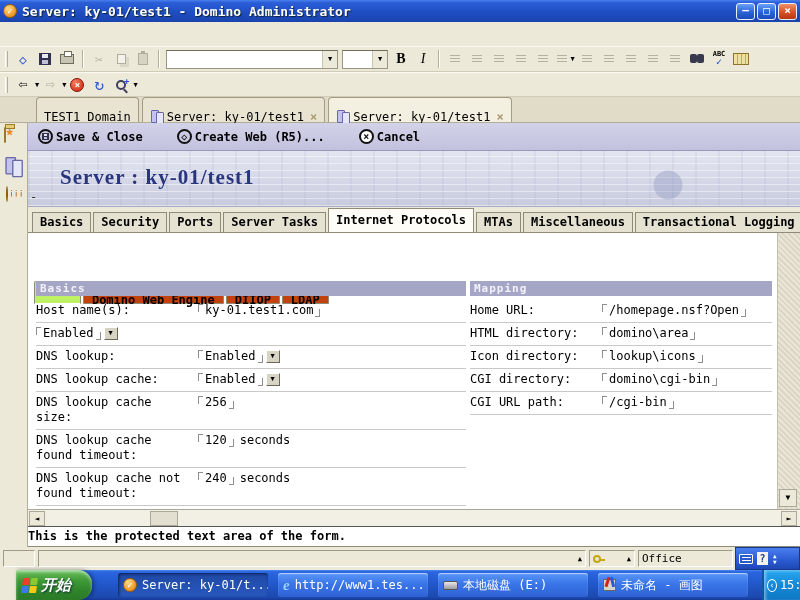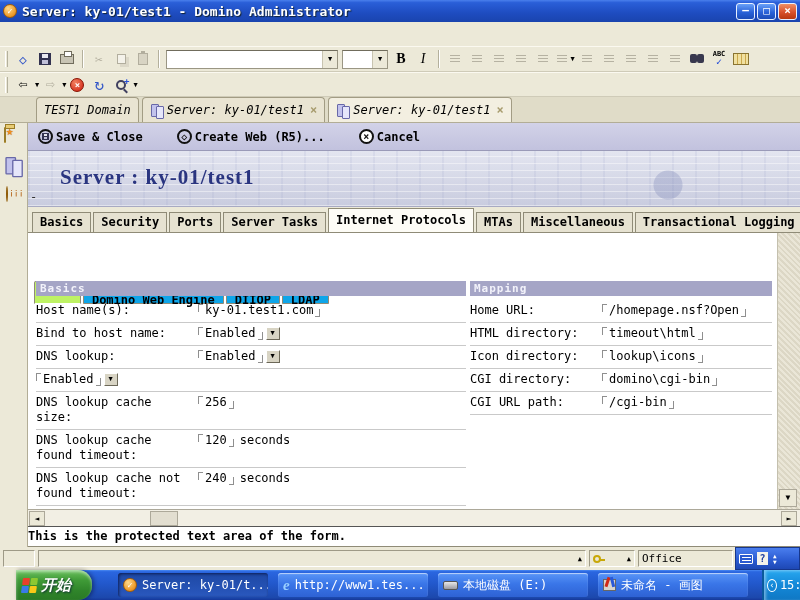--- a/index.html
+++ b/index.html
@@ -68,23 +68,23 @@
     background:#404060; transform:rotate(45deg); }
   .mag .plus { position:absolute; right:-5px; top:-6px; color:#2850d8; font-size:9px; font-weight:bold; }
   .stopic { width:14px; height:14px; border-radius:50%; background:radial-gradient(circle at 35% 30%,#f08060,#d02010);
     border:1px solid #881000; color:#fff; font-size:9px; font-weight:bold; line-height:12px; text-align:center; }
   .navarr { font-size:15px; line-height:15px; }
   .mini-arr { font-size:7px; margin-left:1px; }
 
   
   .tabstrip { position:absolute; left:0; top:97px; width:800px; height:26px; background:#e0dcc8;
     border-bottom:1px solid #b2ad96; display:flex; align-items:flex-end; padding-left:36px; }
-  .wtab { height:21px; display:flex; align-items:center; padding:12px 7px; margin-right:3px;
+  .wtab { height:21px; display:flex; padding:12px 7px; margin-right:3px;
     border:1px solid #a29c84; border-bottom:none; border-radius:4px 4px 0 0; background:#e9e4d2;
-    font-size:12px; white-space:nowrap;font-style:italic; }
+    font-size:12px; white-space:nowrap; }
   .wtab.active { height:24px; background:#f3efe1; }
   .srvico { width:14px; height:13px; position:relative; margin-right:3px; }
   .srvico::before { content:""; position:absolute; left:1px; top:0; width:6px; height:11px;
     background:#c2c2ec; border:1px solid #6868a8; border-radius:1px; }
   .srvico::after { content:""; position:absolute; left:6px; top:2px; width:6px; height:11px;
     background:#e6e6fa; border:1px solid #6868a8; border-radius:1px; }
   .closex { color:#a89c6e; font-weight:bold; margin-left:6px; font-size:12px; }
 
   
   .sidebar { position:absolute; left:0; top:123px; width:28px; height:424px; background:#ece9d8;
@@ -128,21 +128,21 @@
     border-bottom:1px solid #8f8b77; display:flex; align-items:flex-end; padding-left:4px; overflow:hidden; }
   .mtab { height:20px; line-height:18px; padding:0 7px; border:1px solid #8f8b77; border-bottom:none;
     background:#e6e2d1; font-size:12px; font-weight:bold; white-space:nowrap; margin-right:2px; }
   .mtab.active { height:24px; line-height:22px; background:#fdfcf6; }
 
   
   .content { position:absolute; left:28px; top:233px; width:772px; height:276px; background:#fff; overflow:hidden; }
   .hatch { position:absolute; left:777px; top:233px; width:23px; height:294px;
     background:repeating-linear-gradient(45deg,#eae6d7 0 2px,#dcd7c5 2px 4px); border-left:1px solid #c4c0ae; }
   .subtabs { position:absolute; left:6px; top:10px; display:flex; align-items:flex-end; }
-  .stab { height:14px; line-height:18px; padding:0 8px; border:1px solid #8f8b77; background:#0ea5e9;
+  .stab { height:14px; line-height:18px; padding:0 8px; border:1px solid #8f8b77; background:#c2410c;
     font-size:12px; font-weight:bold; border-radius:2px 2px 0 0; margin-right:2px; white-space:nowrap; }
   .stab.active { height:23px; line-height:21px; background:#bef264; border-bottom-color:#fff;margin-top:38px; }
 
   .col { position:absolute; top:48px; }
   .col-left { left:8px; width:430px; }
   .col-right { left:442px; width:302px; }
   .sec-head { height:15px; background:#a5a5c6; color:#f2f2fa; font-size:11px; font-weight:bold;
     line-height:15px; padding-left:4px; letter-spacing:1px; margin-bottom:4px; }
   .frow { display:flex; border-bottom:1px solid #c9c9c9; padding:3px 0 4px 0; align-items:flex-start; }
   .flabel { flex:0 0 162px; padding-right:4px; line-height:15px; }
@@ -398,38 +398,38 @@
 
       <div class="frow">
         <span class="flabel">Host name(s):</span>
         <span class="fvalue">
             <i class="fs"></i>
             <span>ky-01.test1.com</span>
             <i class="fe"></i>
           </span>
       </div>
       <div class="frow">
-        <span class="flabel">Bind to host name:</span>
         <span class="fvalue">
             <i class="fs"></i>
             <span>Enabled</span>
             <i class="fe"></i>
             <span class="ddbtn">▼</span>
           </span>
       </div>
       <div class="frow">
         <span class="flabel">DNS lookup:</span>
         <span class="fvalue">
             <i class="fs"></i>
             <span>Enabled</span>
             <i class="fe"></i>
             <span class="ddbtn">▼</span>
           </span>
       </div>
       <div class="frow">
+        <span class="flabel">DNS lookup cache:</span>
         <span class="fvalue">
             <i class="fs"></i>
             <span>Enabled</span>
             <i class="fe"></i>
             <span class="ddbtn">▼</span>
           </span>
       </div>
       <div class="frow">
         <span class="flabel">DNS lookup cache size:</span>
         <span class="fvalue">
@@ -470,21 +470,21 @@
         <span class="fvalue">
             <i class="fs"></i>
             <span>/homepage.nsf?Open</span>
             <i class="fe"></i>
           </span>
       </div>
       <div class="frow">
         <span class="flabel">HTML directory:</span>
         <span class="fvalue">
             <i class="fs"></i>
-            <span>timeout\html</span>
+            <span>domino\area</span>
             <i class="fe"></i>
           </span>
       </div>
       <div class="frow">
         <span class="flabel">Icon directory:</span>
         <span class="fvalue">
             <i class="fs"></i>
             <span>lookup\icons</span>
             <i class="fe"></i>
           </span>

